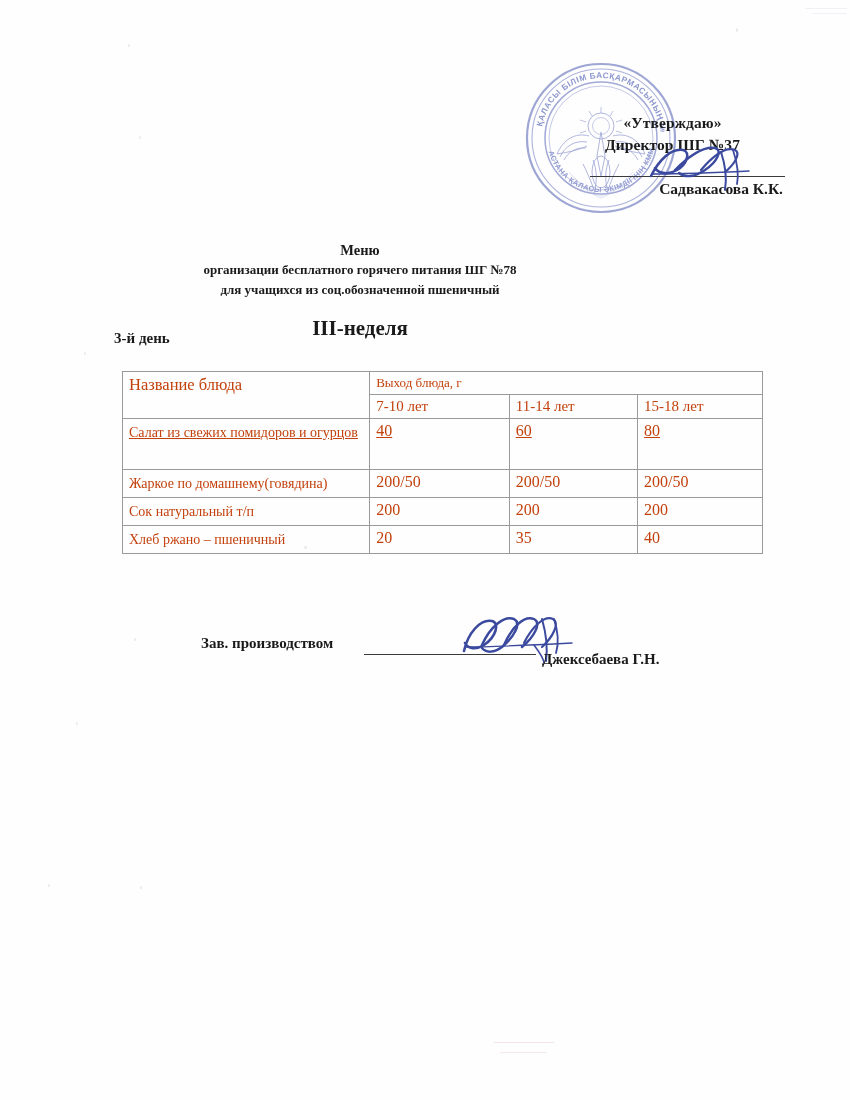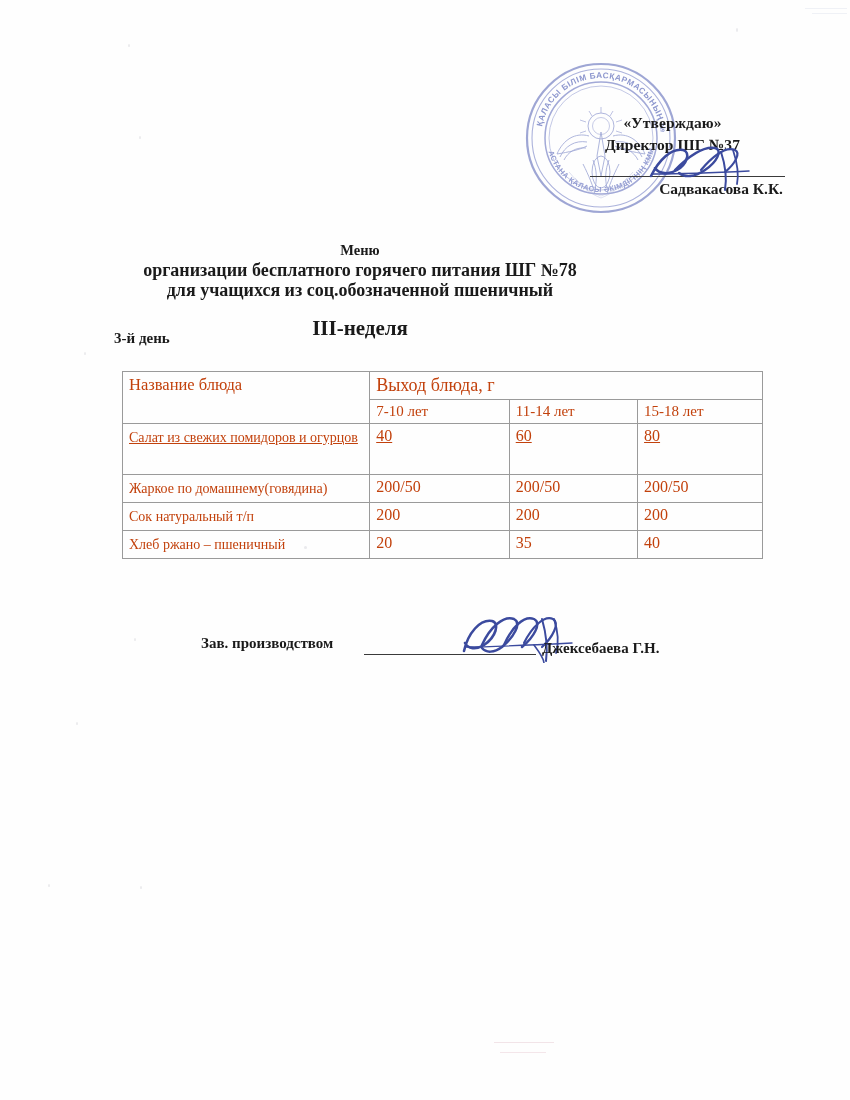--- a/index.html
+++ b/index.html
@@ -96,21 +96,21 @@
     width: 720px;
     text-align: center;
   }
   .title-menu {
     font-weight: bold;
     font-size: 14.5px;
     line-height: 20px;
   }
   .title-org, .title-cat {
     font-weight: bold;
-    font-size: 18px;
+    font-size: 13px;
     line-height: 20px;
   }
   .title-week {
     font-weight: bold;
     font-size: 21px;
     line-height: 28px;
     margin-top: 14px;
   }
 
   
@@ -142,21 +142,21 @@
   }
   th.col-name {
     font-weight: bold;
     font-size: 16.5px;
     padding-left: 8px;
     padding-top: 6px;
     width: 251px;
   }
   th.col-yield {
     font-weight: bold;
-    font-size: 18px;
+    font-size: 13px;
     text-align: center;
     padding-top: 6px;
   }
   th.col-age {
     font-weight: bold;
     font-size: 15px;
     padding-top: 3px;
     padding-bottom: 3px;
   }
   th.age-1 { width: 140px; }
@@ -195,21 +195,21 @@
   .prod-rule {
     position: absolute;
     left: 163px;
     top: 21px;
     width: 172px;
     border-bottom: 1.3px solid #3a3a3a;
   }
   .prod-name {
     position: absolute;
     left: 341px;
-    top: 7px;
+    top: 18px;
     font-weight: bold;
     font-size: 15px;
     white-space: nowrap;
   }
   .prod-sign {
     position: absolute;
     left: 255px;
     top: -22px;
     width: 130px;
     height: 52px;

